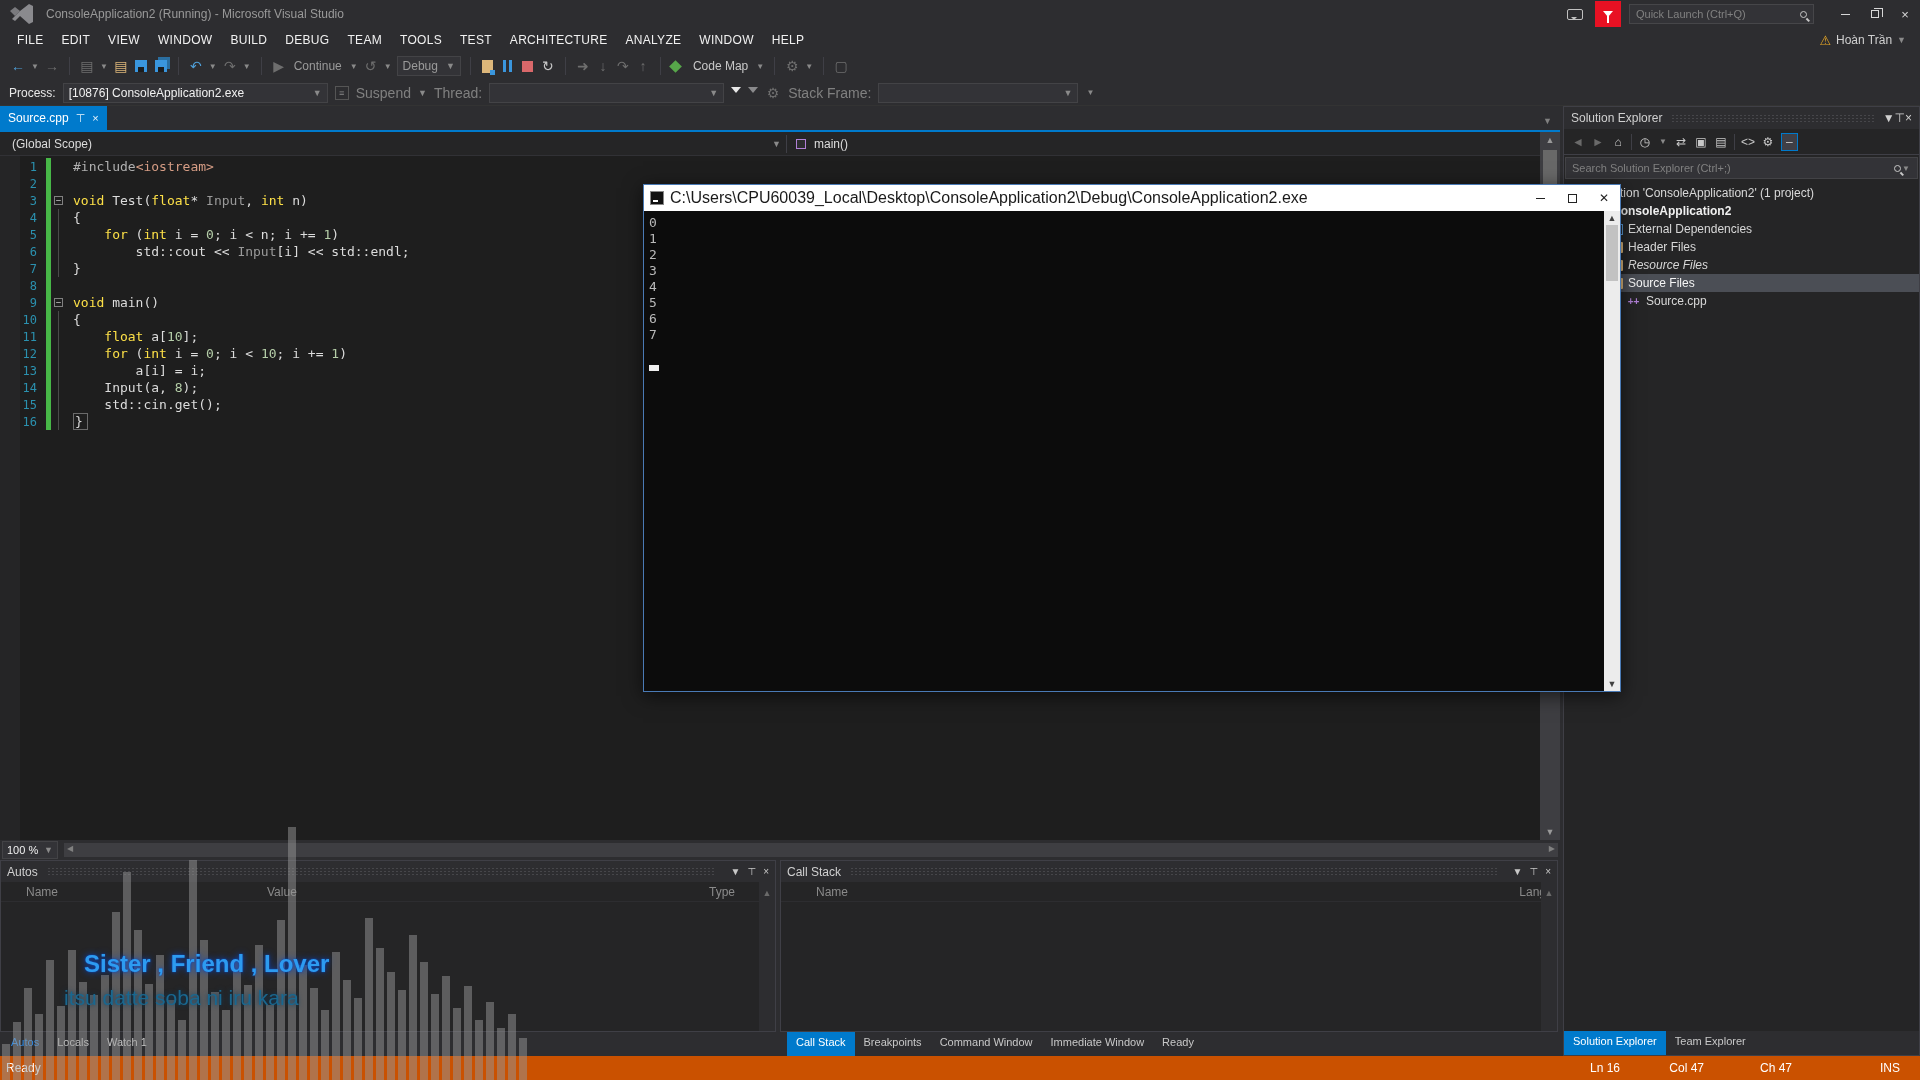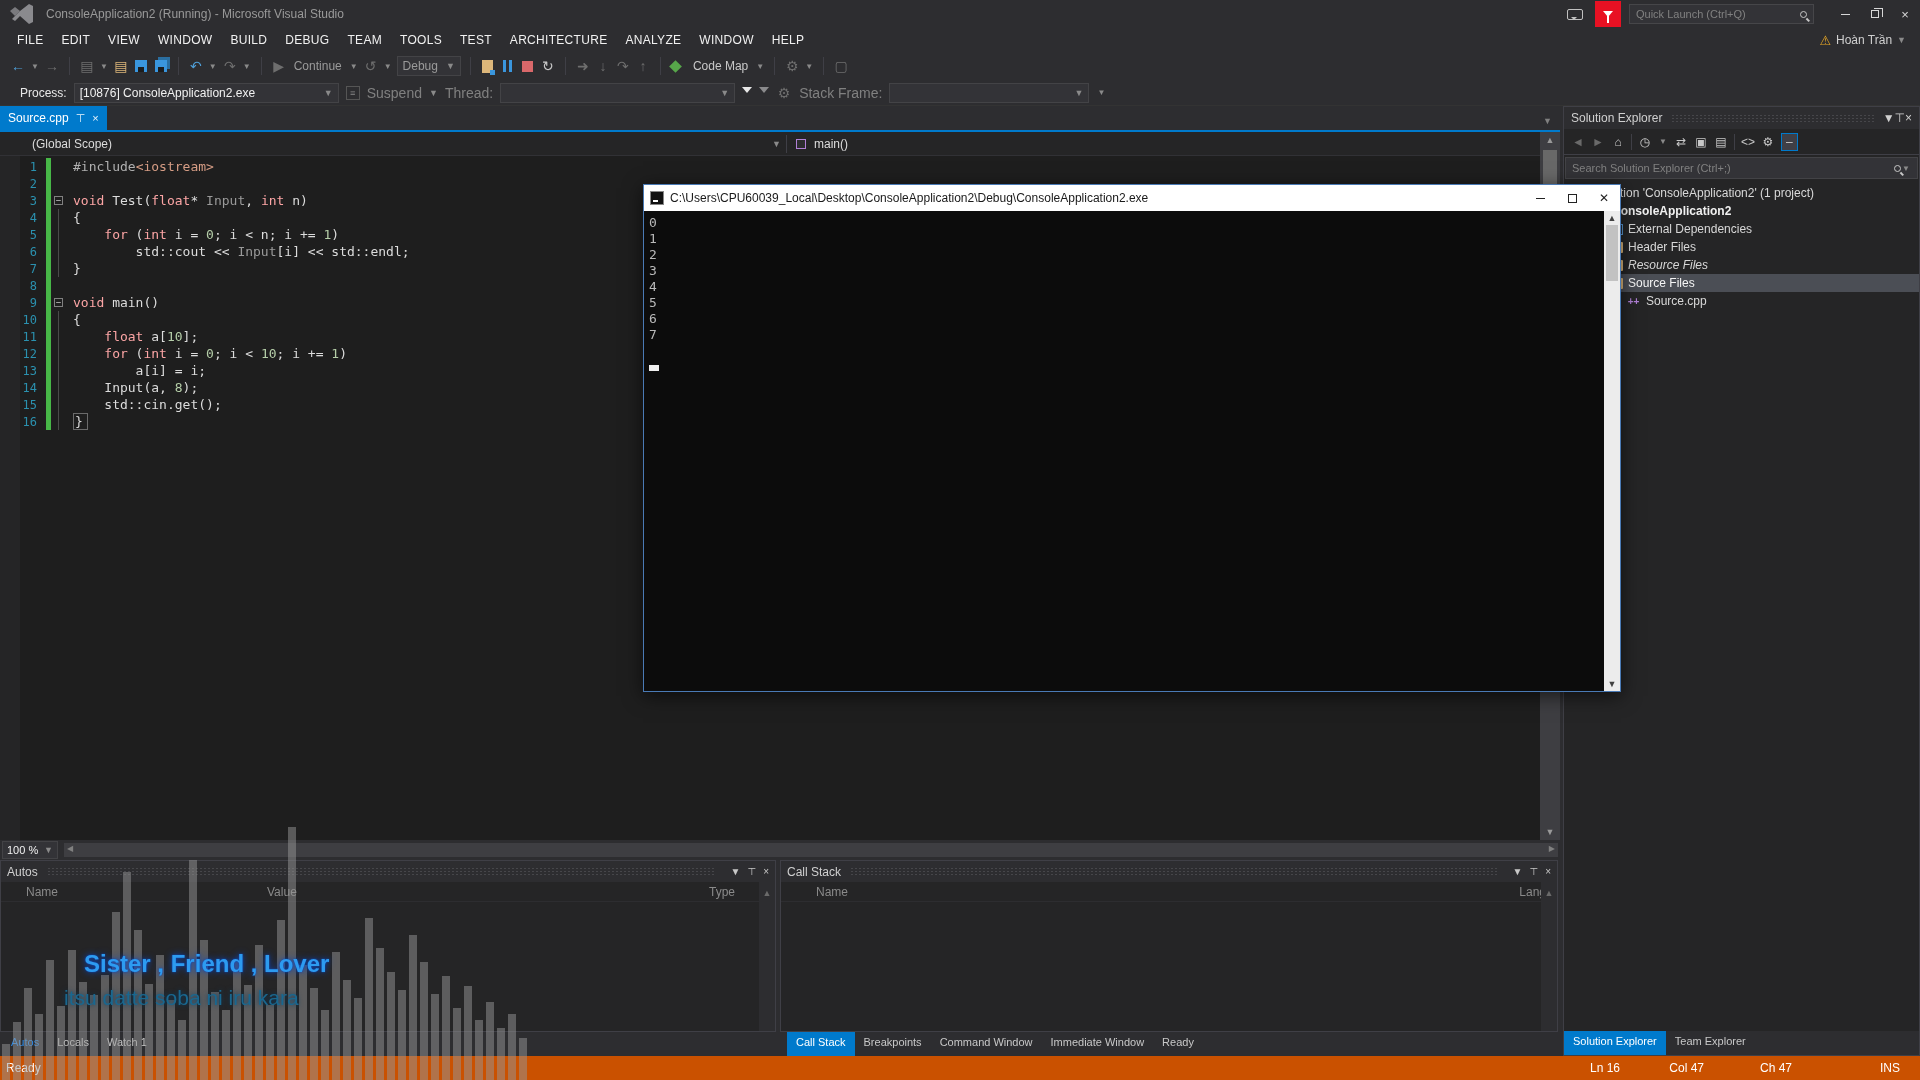--- a/index.html
+++ b/index.html
@@ -46,51 +46,51 @@
   .floppy.all { box-shadow:3px -3px 0 0 #2a6ea0; }
   .combo { background:#333337; border:1px solid #434346; height:20px; display:flex; align-items:center; padding:0 5px; font-size:12px; color:#9a9a9a; }
   .combo .chev { margin-left:8px; }
   .pause-bars { display:inline-flex; gap:3px; } .pause-bars i { width:3px; height:12px; background:#3a96dd; }
   .stop-sq { width:11px; height:11px; background:#d9686a; display:inline-block; }
   .cm-hex { width:9px; height:9px; background:#57a64a; transform:rotate(45deg); display:inline-block; margin-right:5px; }
   .clip { width:11px; height:13px; background:#dcb67a; position:relative; display:inline-block; }
   .clip::after { content:""; position:absolute; right:-2px; bottom:-2px; width:5px; height:5px; background:#3a96dd; }
 
   
-  .process-bar { position:absolute; top:80px; left:0; width:1920px; height:26px; display:flex; align-items:center; padding-left:20px; gap:7px; border-bottom:1px solid #333; }
+  .process-bar { position:absolute; top:80px; left:0; width:1920px; height:26px; display:flex; align-items:center; padding-left:9px; gap:7px; border-bottom:1px solid #333; }
   .pb-label { font-size:12px; color:#e8e8e8; }
   .pb-dim { font-size:14px; color:#808080; }
   .combo.wide { color:#f1f1f1; width:265px; } .combo.empty1 { width:235px; } .combo.empty2 { width:200px; }
   .mini-ic { width:14px; height:14px; border:1px solid #555; color:#8a8a8a; font-size:9px; display:flex; align-items:center; justify-content:center; }
   .funnel2 { width:0; height:0; border:5px solid transparent; border-top:6px solid #e8e8e8; display:inline-block; }
 
   
   .tab-strip { position:absolute; top:106px; left:0; width:1560px; height:26px; border-bottom:2px solid #007acc; display:flex; align-items:flex-end; }
   .doc-tab { background:#007acc; color:#fff; height:24px; display:flex; align-items:center; padding:0 8px; font-size:12px; gap:7px; }
   .doc-tab .pin, .doc-tab .x { font-size:11px; color:#eaf4fb; }
   .tabwell-chev { position:absolute; right:8px; bottom:4px; color:#808080; font-size:9px; }
   .nav-bar { position:absolute; top:132px; left:0; width:1560px; height:24px; background:#252526; border-bottom:1px solid #313135; display:flex; align-items:center; font-size:12px; color:#dcdcdc; }
-  .nav-scope { margin-left:32px; }
+  .nav-scope { margin-left:12px; }
   .nav-chev1 { position:absolute; left:772px; color:#8a8a8a; font-size:9px; }
   .nav-sep { position:absolute; left:786px; top:3px; height:18px; width:1px; background:#3f3f46; }
   .nav-cube { position:absolute; left:796px; width:10px; height:10px; background:#2d2d30; border:1px solid #b180d7; transform:rotate(0deg); }
   .nav-member { position:absolute; left:814px; }
   .nav-chev2 { position:absolute; right:8px; color:#8a8a8a; font-size:9px; }
 
   
   .editor { position:absolute; top:156px; left:0; width:1540px; height:684px; background:#1e1e1e; overflow:hidden; }
   .editor::before { content:""; position:absolute; left:0; top:0; width:20px; height:100%; background:#252526; }
   .code-line { display:flex; height:17px; align-items:center; position:relative; font-family:"DejaVu Sans Mono", monospace; font-size:13px; }
   .ln { width:44px; text-align:right; padding-right:7px; color:#2b91af; font-size:12px; flex:none; }
   .chbar { width:5px; height:17px; background:#47b747; flex:none; margin-left:2px; }
   .foldcol { width:15px; flex:none; display:flex; align-items:center; justify-content:center; height:17px; }
   .fold-box { width:9px; height:9px; border:1px solid #808080; color:#c8c8c8; font-size:9px; line-height:7px; text-align:center; background:#1e1e1e; }
   .fold-line { width:1px; height:17px; background:#4a4a4a; }
   .code-text { white-space:pre; padding-left:7px; }
-  .seg-pp { color:#b0b0b0; } .seg-str { color:#d69d85; } .seg-kw { color:#fca5a5; }
+  .seg-pp { color:#b0b0b0; } .seg-str { color:#d69d85; } .seg-kw { color:#fde047; }
   .seg-id { color:#dcdcdc; } .seg-param { color:#9a9a9a; } .seg-num { color:#b5cea8; }
   .cursor-box { border:1px solid #6a6a6a; padding:0 4px 0 1px; }
 
   .editor-vscroll { position:absolute; top:132px; left:1540px; width:20px; height:708px; background:#3e3e42; }
   .editor-vscroll .arr { position:absolute; left:0; width:20px; text-align:center; color:#999; font-size:9px; }
   .editor-vscroll .thumb { position:absolute; left:3px; top:18px; width:14px; height:58px; background:#686868; }
   .editor-bottom { position:absolute; top:840px; left:0; width:1560px; height:20px; background:#2d2d30; display:flex; align-items:center; }
   .zoom-combo { width:56px; height:18px; background:#333337; border:1px solid #434346; font-size:11px; color:#f1f1f1; display:flex; align-items:center; padding:0 4px; margin-left:2px; }
   .zoom-combo .chev { margin-left:auto; }
   .hscroll { flex:1; height:14px; background:#3e3e42; margin:0 2px 0 6px; position:relative; }
@@ -141,21 +141,21 @@
   
   .status-bar { position:absolute; top:1056px; left:0; width:1920px; height:24px; background:#ca5100; color:#fff; font-size:12px; }
   .status-ready { position:absolute; left:6px; top:5px; }
   .st { position:absolute; top:5px; }
 
   
   .console-win { position:absolute; left:643px; top:184px; width:978px; height:508px; z-index:10; border:1px solid #4a7ab5; box-shadow:0 4px 18px rgba(0,0,0,.6); background:#0c0c0c; }
   .console-title { height:26px; background:#fff; display:flex; align-items:center; padding-left:6px; }
   .console-ic { width:14px; height:14px; background:#111; border:1px solid #888; position:relative; margin-right:6px; }
   .console-ic::after { content:""; position:absolute; left:2px; bottom:2px; width:5px; height:2px; background:#fff; }
-  .console-title .t { font-size:12px; color:#1a1a1a; flex:1; white-space:nowrap; overflow:hidden; }
+  .console-title .t { font-size:16px; color:#1a1a1a; flex:1; white-space:nowrap; overflow:hidden; }
   .cw-btn { width:32px; height:26px; display:flex; align-items:center; justify-content:center; color:#222; font-size:12px; }
   .ic-min-d { width:9px; height:1px; background:#222; display:inline-block; }
   .ic-max-d { width:9px; height:9px; border:1px solid #222; display:inline-block; }
   .console-body { position:absolute; top:26px; left:0; right:16px; bottom:0; font-family:"DejaVu Sans Mono", monospace; font-size:13px; color:#b9b9b9; padding:4px 0 0 5px; }
   .console-line { height:16px; line-height:16px; }
   .console-cursor { width:10px; height:6px; background:#f0f0f0; margin-top:22px; }
   .console-scroll { position:absolute; top:26px; right:0; bottom:0; width:16px; background:#ececec; }
   .console-scroll .arr { position:absolute; left:0; width:16px; text-align:center; color:#404040; font-size:9px; }
   .console-scroll .thumb { position:absolute; left:2px; top:14px; width:12px; height:56px; background:#c2c2c2; }
 

